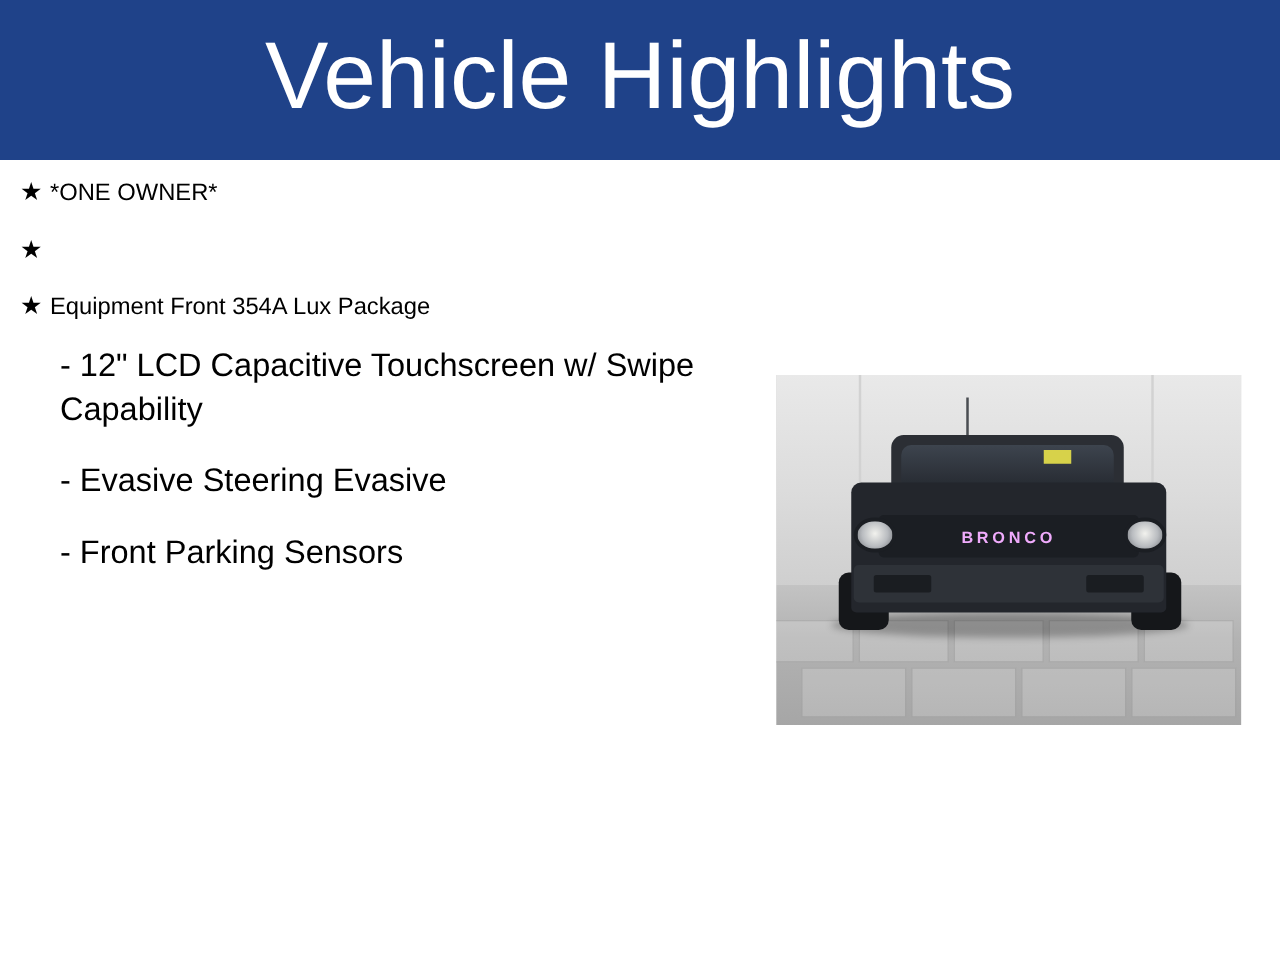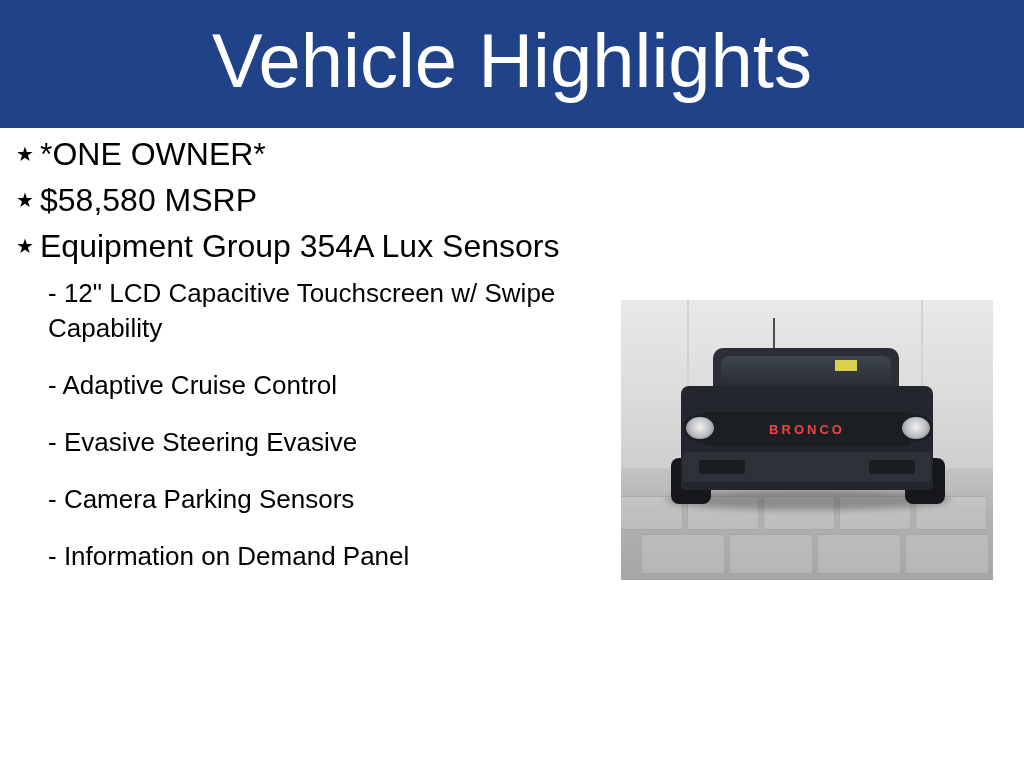--- a/index.html
+++ b/index.html
@@ -59,21 +59,21 @@
   .bullet-star {
     width: 32px;
     flex: 0 0 32px;
     text-align: left;
     font-size: 20px;
     color: #000000;
     line-height: 32px;
     padding-left: 8px;
   }
   .bullet-text {
-    font-size: 32px;
+    font-size: 19px;
     color: #000000;
     line-height: 33px;
   }
   .sub-row {
     margin-left: 40px;
     margin-bottom: 22px;
     font-size: 26px;
     color: #000000;
     line-height: 35px;
     max-width: 520px;
@@ -125,21 +125,21 @@
   .sticker {
     position: absolute; left: 214px; top: 60px; width: 22px; height: 11px;
     background: #d7d24a;
   }
   .truck-grille {
     position: absolute; left: 82px; top: 112px; width: 208px; height: 34px;
     background: #1b1e23; border-radius: 4px;
     display: flex; align-items: center; justify-content: center;
   }
   .grille-word {
-    color: #ef4444; font-size: 13px; letter-spacing: 3px;
+    color: #f0abfc; font-size: 13px; letter-spacing: 3px;
     font-family: "Liberation Sans", sans-serif; font-weight: bold;
   }
   .headlight {
     position: absolute; top: 114px; width: 34px; height: 28px;
     background: radial-gradient(circle at 50% 45%, #f2f2ee 0%, #b9bcc0 55%, #6e7176 100%);
     border-radius: 50%;
     border: 3px solid #1b1e23;
   }
   .headlight.left { left: 62px; }
   .headlight.right { left: 278px; }
@@ -179,33 +179,30 @@
 
     <div id="bullet-list">
 
       <div class="bullet-row">
         <span class="bullet-star">★</span>
         <span class="bullet-text">*ONE OWNER*</span>
       </div>
 
       <div class="bullet-row">
         <span class="bullet-star">★</span>
-        <span class="bullet-text">$58,580 MSRP</span>
       </div>
 
       <div class="bullet-row">
         <span class="bullet-star">★</span>
-        <span class="bullet-text">Equipment Group 354A Lux Sensors</span>
+        <span class="bullet-text">Equipment Front 354A Lux Package</span>
       </div>
 
       <div class="sub-row">- 12" LCD Capacitive Touchscreen w/ Swipe Capability</div>
-      <div class="sub-row">- Adaptive Cruise Control</div>
       <div class="sub-row">- Evasive Steering Evasive</div>
-      <div class="sub-row">- Camera Parking Sensors</div>
-      <div class="sub-row">- Information on Demand Panel</div>
+      <div class="sub-row">- Front Parking Sensors</div>
 
     </div>
 
     <div id="vehicle-image">
       <div class="photo-sky"></div>
       <div class="photo-wallseam"></div>
       <div class="photo-wallseam2"></div>
       <div class="photo-ground"></div>
 
       <div class="paver" style="left:-10px; top:196px; width:72px; height:34px;"></div>

